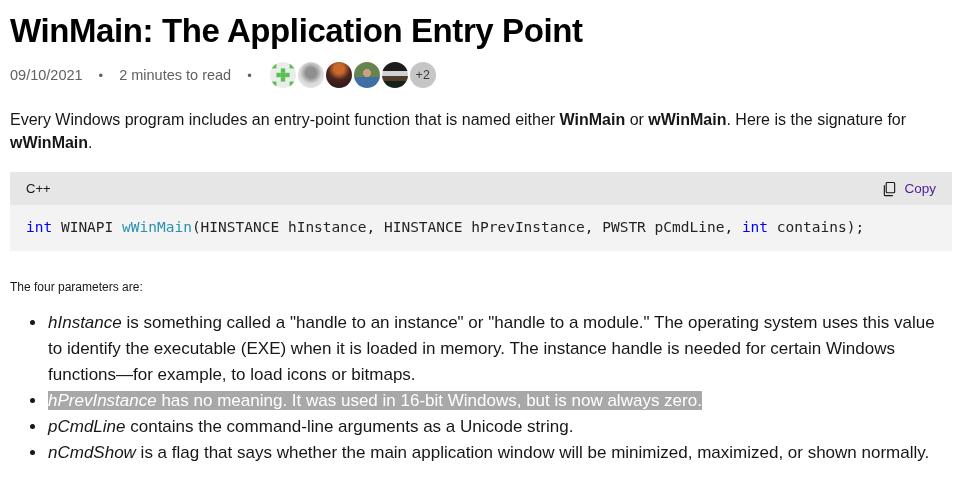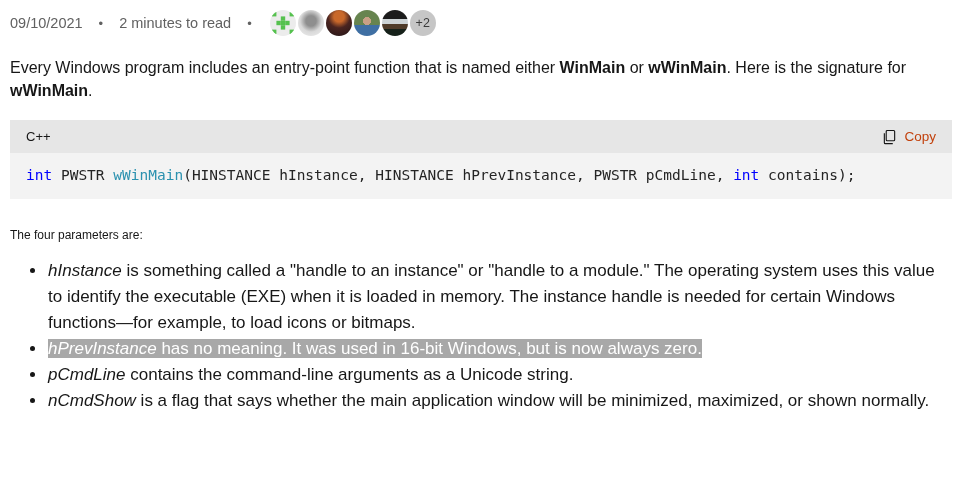--- a/index.html
+++ b/index.html
@@ -71,21 +71,21 @@
     background: #e6e6e6;
     height: 33px;
     display: flex; align-items: center; justify-content: space-between;
     padding: 0 16px;
     font-size: 13px;
     color: #171717;
   }
   .copy-btn {
     display: flex; align-items: center; gap: 7px;
     background: none; border: none; padding: 0;
-    font-family: inherit; font-size: 13.5px; color: #c2410c;
+    font-family: inherit; font-size: 13.5px; color: #4c1d95;
     cursor: pointer;
   }
   .copy-btn svg { display: block; }
   .code-body {
     background: #f3f3f3;
     padding: 13px 16px 14px;
     font-family: "DejaVu Sans Mono", "Liberation Mono", monospace;
     font-size: 14.5px;
     line-height: 19px;
     white-space: pre;
@@ -102,20 +102,21 @@
   }
   ul.param-list li { padding-left: 1px; }
   em.term { font-style: italic; }
   .selection { background: #a8a8a8; color: #ffffff; }
 </style>
 </head>
 <body>
 
 <div class="page">
 
+  <h1 class="title">WinMain: The Application Entry Point</h1>
 
   <div class="meta">
     <span>09/10/2021</span>
     <span class="sep">•</span>
     <span>2 minutes to read</span>
     <span class="sep">•</span>
     <div class="avatars">
       <span class="avatar identicon">
         <svg width="22" height="22" viewBox="0 0 5 5">
           <g fill="#55c14e">
@@ -147,21 +148,21 @@
       <button class="copy-btn">
         <span>
           <svg width="15" height="16" viewBox="0 0 16 17" fill="none" stroke="#171717" stroke-width="1.2">
             <rect x="4.5" y="1.5" width="9" height="11" rx="1"></rect>
             <path d="M2.5 4.5 v10 a1 1 0 0 0 1 1 h8" fill="none"></path>
           </svg>
         </span>
         <span>Copy</span>
       </button>
     </div>
-    <div class="code-body"><span class="tok-keyword">int</span><span> PWSTR </span><span class="tok-function">wWinMain</span><span>(HINSTANCE hInstance, HINSTANCE hPrevInstance, PWSTR pCmdLine, </span><span class="tok-keyword">int</span><span> contains);</span></div>
+    <div class="code-body"><span class="tok-keyword">int</span><span> WINAPI </span><span class="tok-function">wWinMain</span><span>(HINSTANCE hInstance, HINSTANCE hPrevInstance, PWSTR pCmdLine, </span><span class="tok-keyword">int</span><span> contains);</span></div>
   </div>
 
   <p class="params-intro">The four parameters are:</p>
 
   <ul class="param-list">
     <li><em class="term">hInstance</em><span> is something called a "handle to an instance" or "handle to a module." The operating system uses this value to identify the executable (EXE) when it is loaded in memory. The instance handle is needed for certain Windows functions—for example, to load icons or bitmaps.</span></li>
     <li><span class="selection"><em class="term">hPrevInstance</em><span> has no meaning. It was used in 16-bit Windows, but is now always zero.</span></span></li>
     <li><em class="term">pCmdLine</em><span> contains the command-line arguments as a Unicode string.</span></li>
     <li><em class="term">nCmdShow</em><span> is a flag that says whether the main application window will be minimized, maximized, or shown normally.</span></li>
   </ul>

